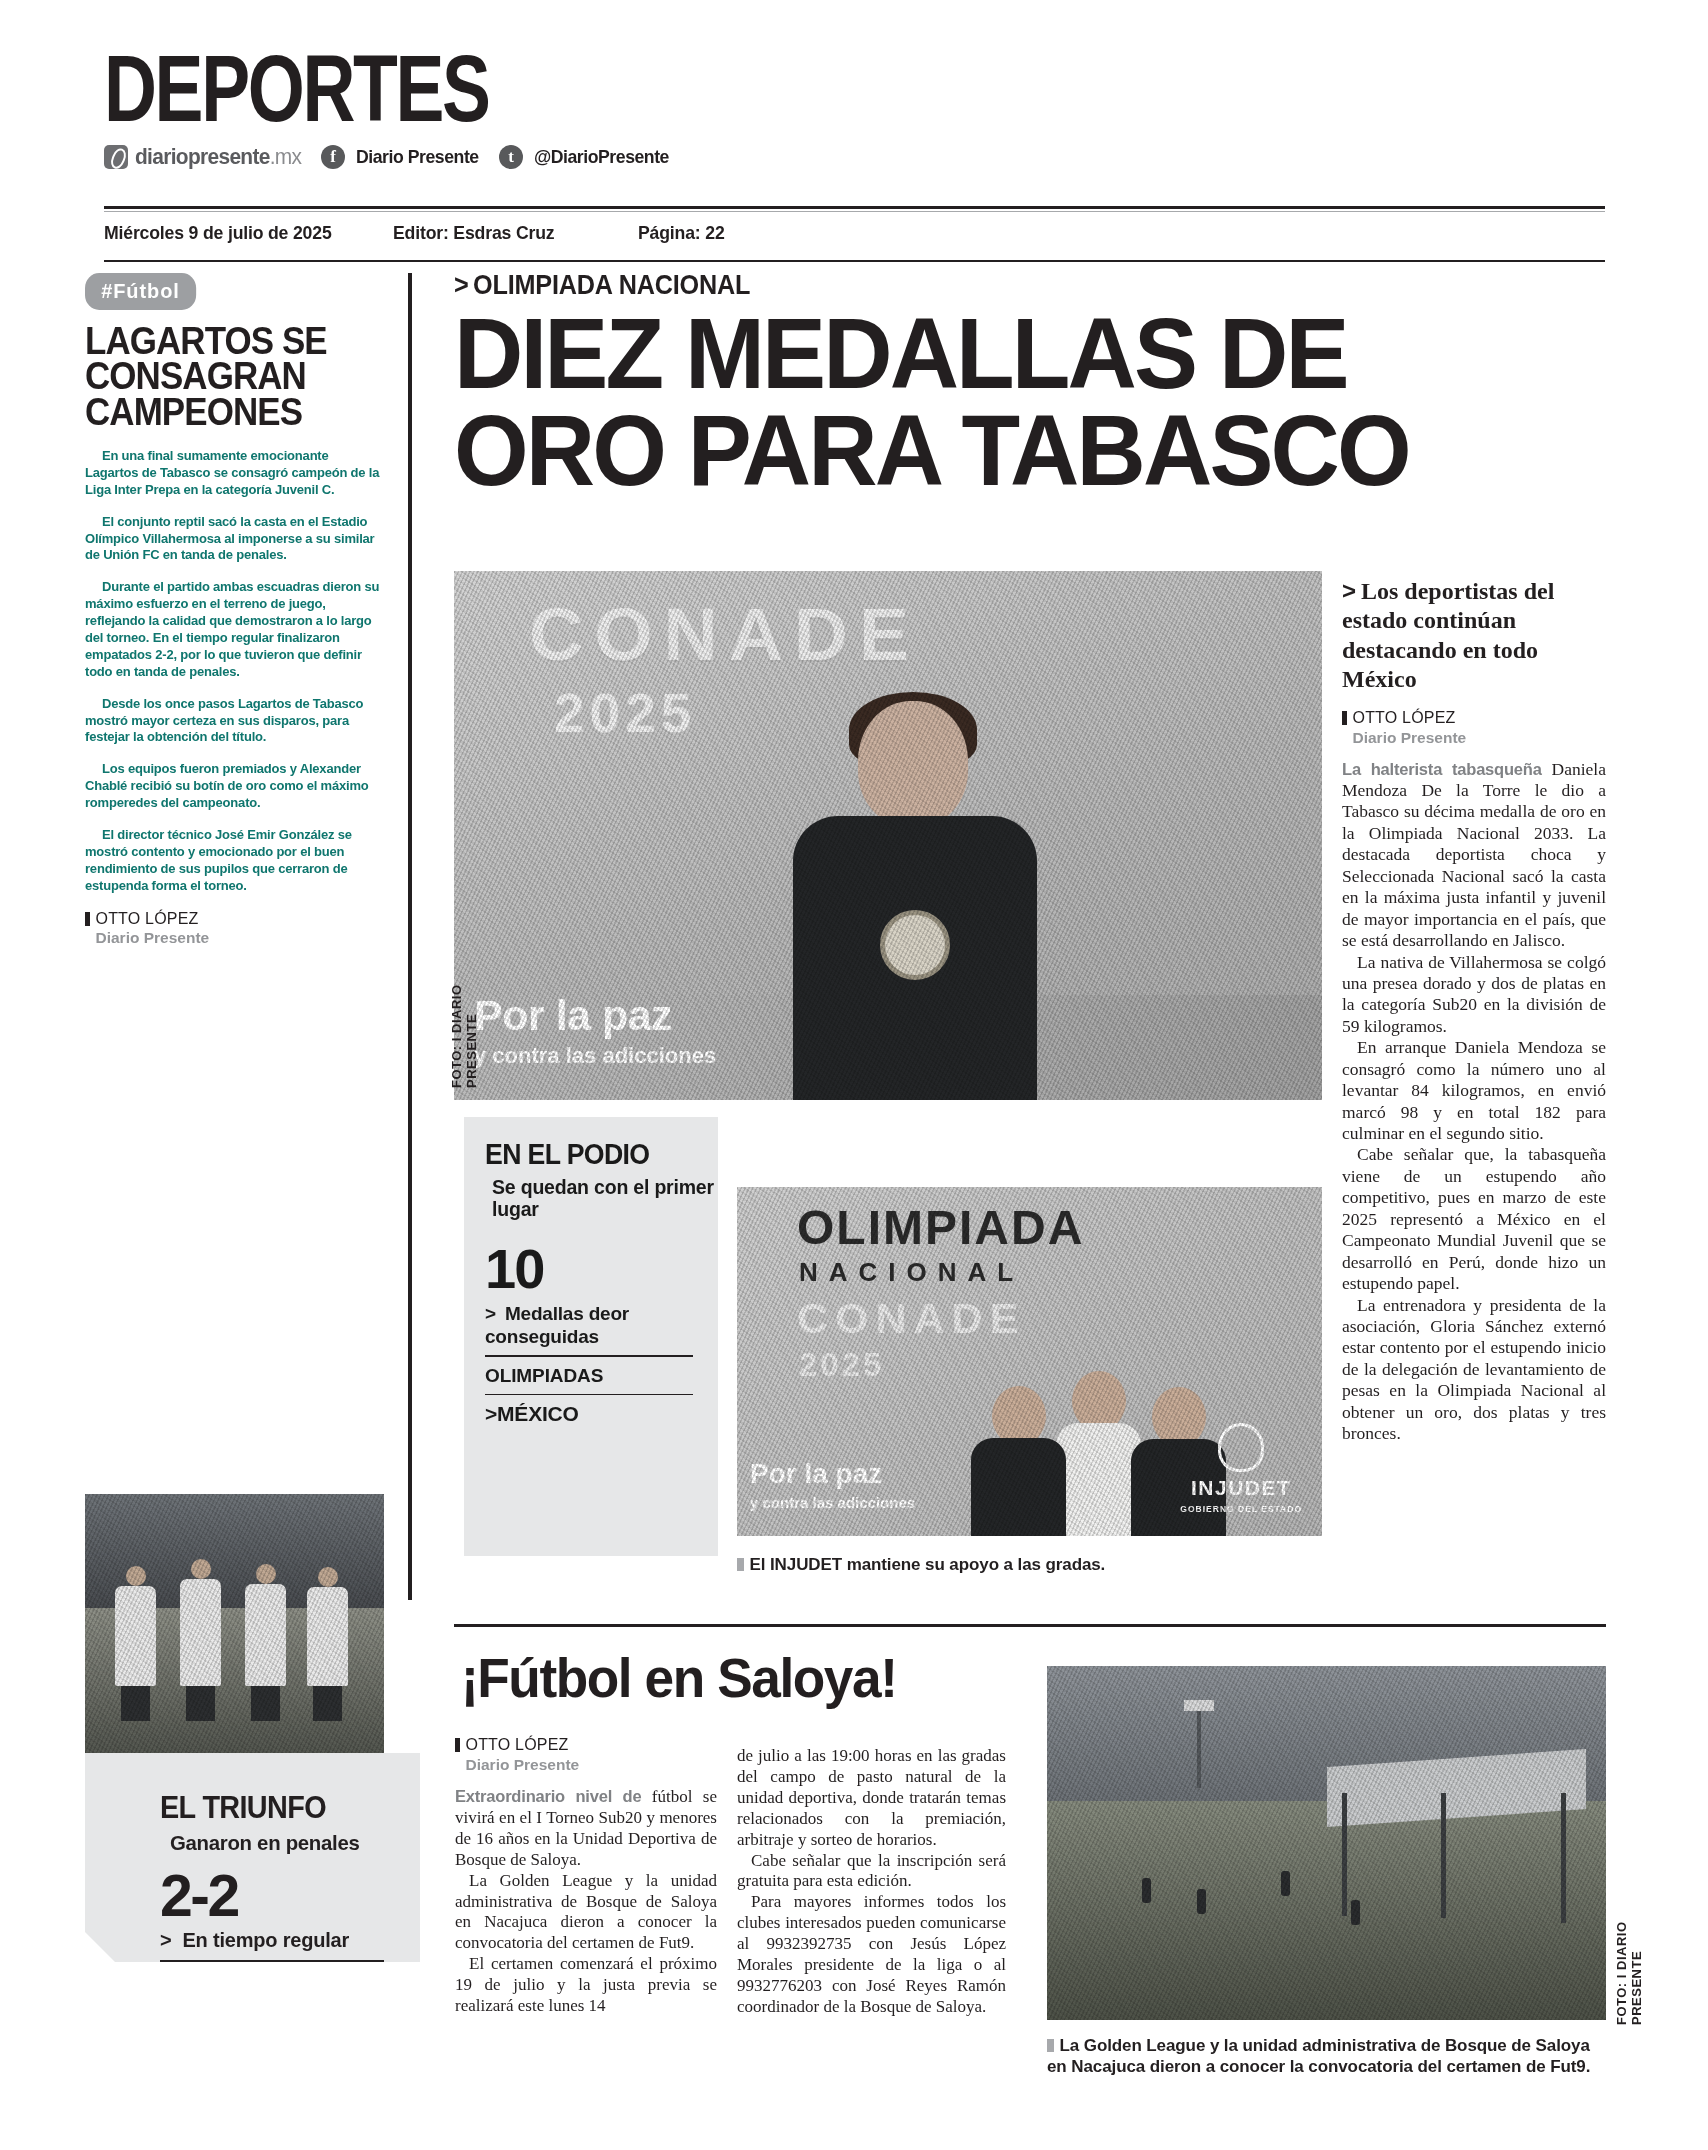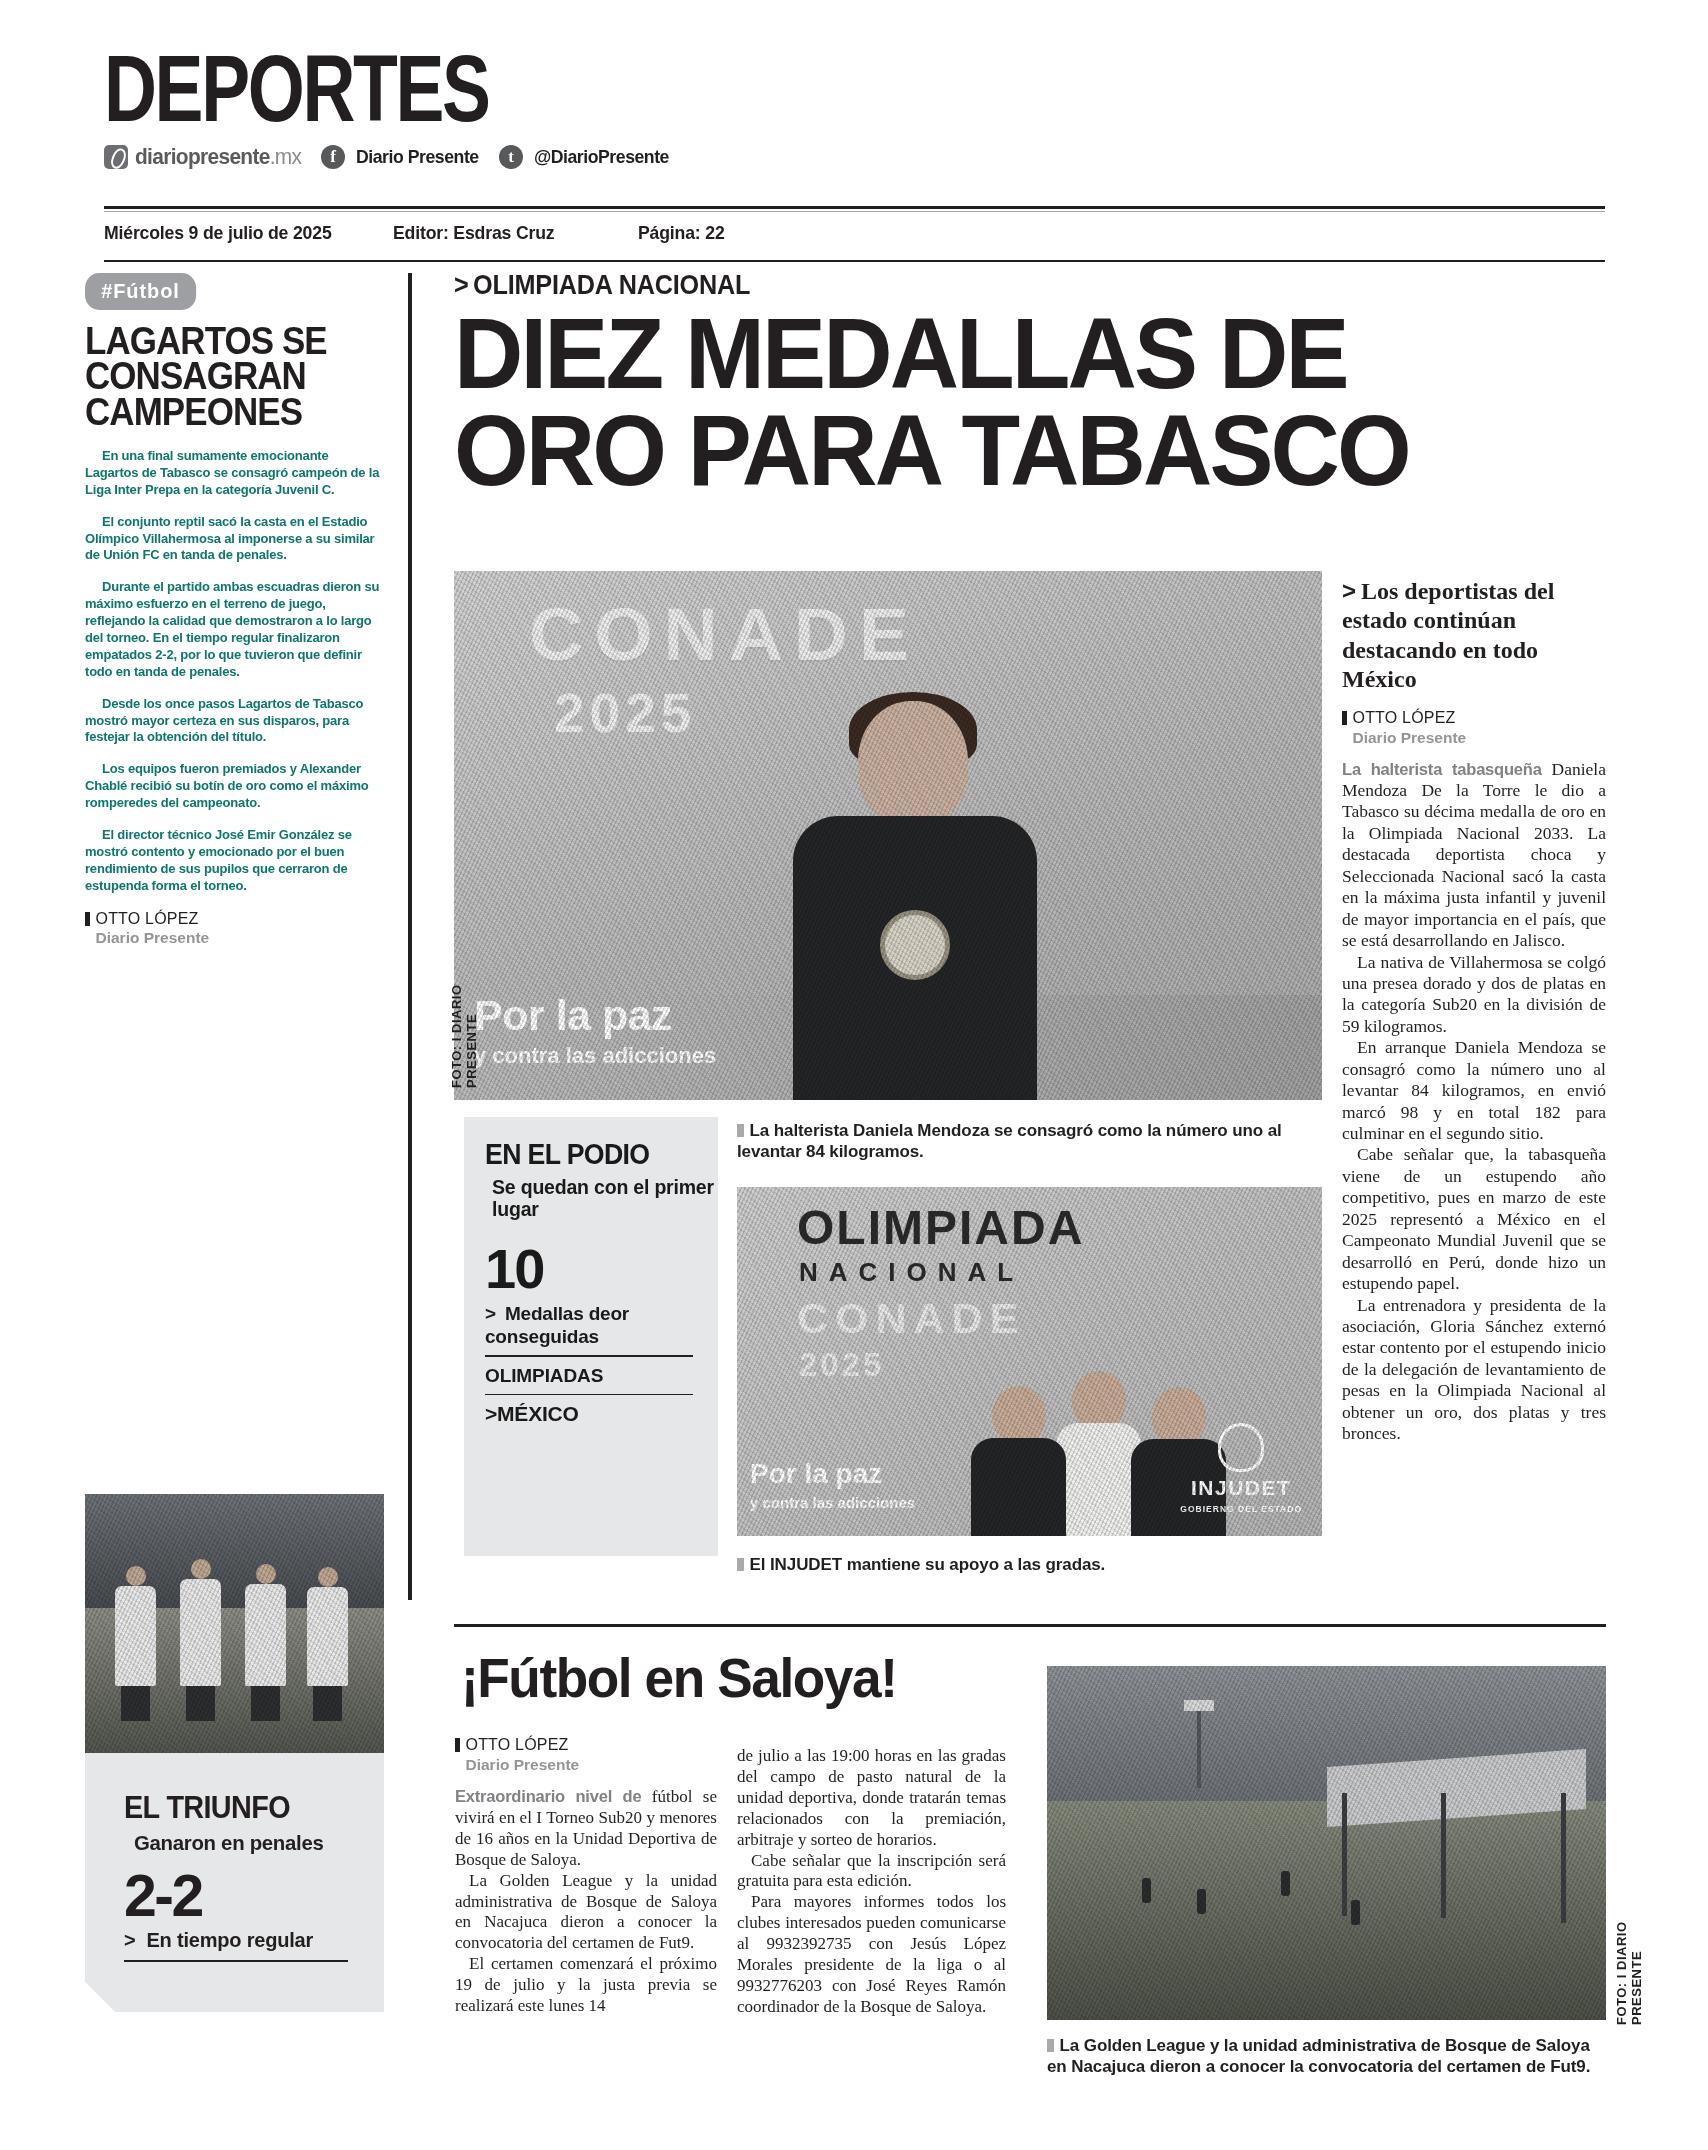--- a/index.html
+++ b/index.html
@@ -43,21 +43,21 @@
      repeating-linear-gradient(35deg, rgba(0,0,0,.10) 0 2px, rgba(255,255,255,.07) 2px 4.5px);
      mix-blend-mode:multiply;opacity:.85;}
 
   .left-photo{position:absolute;left:85px;top:1494px;width:299px;height:259px;}
   .lp-sky{position:absolute;left:0;top:0;right:0;height:44%;background:linear-gradient(#6e7378,#484b4f);}
   .lp-grass{position:absolute;left:0;bottom:0;right:0;height:56%;background:linear-gradient(#8d8f86,#53564f);}
   .kid{position:absolute;bottom:26%;width:41px;background:#e9e9e9;border-radius:7px 7px 2px 2px;}
   .kid::after{content:"";position:absolute;left:50%;transform:translateX(-50%);bottom:100%;width:20px;height:20px;border-radius:50%;background:#c0a893;}
   .kid .legs{position:absolute;top:100%;left:6px;right:6px;height:35px;background:#2c2e30;}
 
-  .triunfo-box{position:absolute;left:85px;top:1753px;width:299px;height:259px;background:#e6e7e8;clip-path:polygon(0 0,100% 0,100% 100%,30px 100%,0 calc(100% - 30px));}
+  .triunfo-box{position:absolute;left:85px;top:1753px;width:299px;height:209px;background:#e6e7e8;clip-path:polygon(0 0,100% 0,100% 100%,30px 100%,0 calc(100% - 30px));padding-left:36px;}
   .triunfo-box h3{font-weight:bold;font-size:31px;margin:37px 0 0 39px;letter-spacing:-0.7px;color:#231f20;transform:scaleX(0.93);transform-origin:left;}
   .triunfo-box .sub{font-weight:bold;font-size:20.4px;margin:6px 0 0 49px;color:#231f20;letter-spacing:-0.3px;}
   .triunfo-box .big{font-weight:bold;font-size:59px;margin:12px 0 0 39px;letter-spacing:-2.5px;color:#231f20;line-height:1;}
   .triunfo-box .note{font-weight:bold;font-size:20px;margin:3px 0 0 39px;color:#231f20;letter-spacing:-0.2px;}
   .triunfo-box .note b{font-weight:bold;margin-right:11px;}
   .triunfo-box .hr{margin:8px 0 0 39px;width:224px;height:1.5px;background:#231f20;}
 
   .vrule{position:absolute;width:3.5px;background:#231f20;}
 
   
@@ -232,23 +232,20 @@
       <div class="hp-head"></div>
       <div class="hp-body"></div>
       <div class="hp-medal"></div>
     </div>
     <div class="hero-paz">Por la paz</div>
     <div class="hero-paz2">y contra las adicciones</div>
     <div class="ph-grain"></div>
   </div>
   <div class="credit-v" style="left:449px;top:938px;height:150px;">FOTO: I DIARIO PRESENTE</div>
 
-  <div class="capwrap" style="left:737px;top:1121px;width:584px;">
-    <div class="caption">La halterista Daniela Mendoza se consagró como la número uno al levantar 84 kilogramos.</div>
-  </div>
 
   <div class="podio">
     <h3>EN EL PODIO</h3>
     <div class="sub">Se quedan con el primer lugar</div>
     <div class="big">10</div>
     <div class="note"><b>&gt;</b><span>Medallas deor conseguidas</span></div>
     <div class="hr"></div>
     <div class="lbl">OLIMPIADAS</div>
     <div class="hr"></div>
     <div class="lbl2"><span>&gt;</span><span>MÉXICO</span></div>

